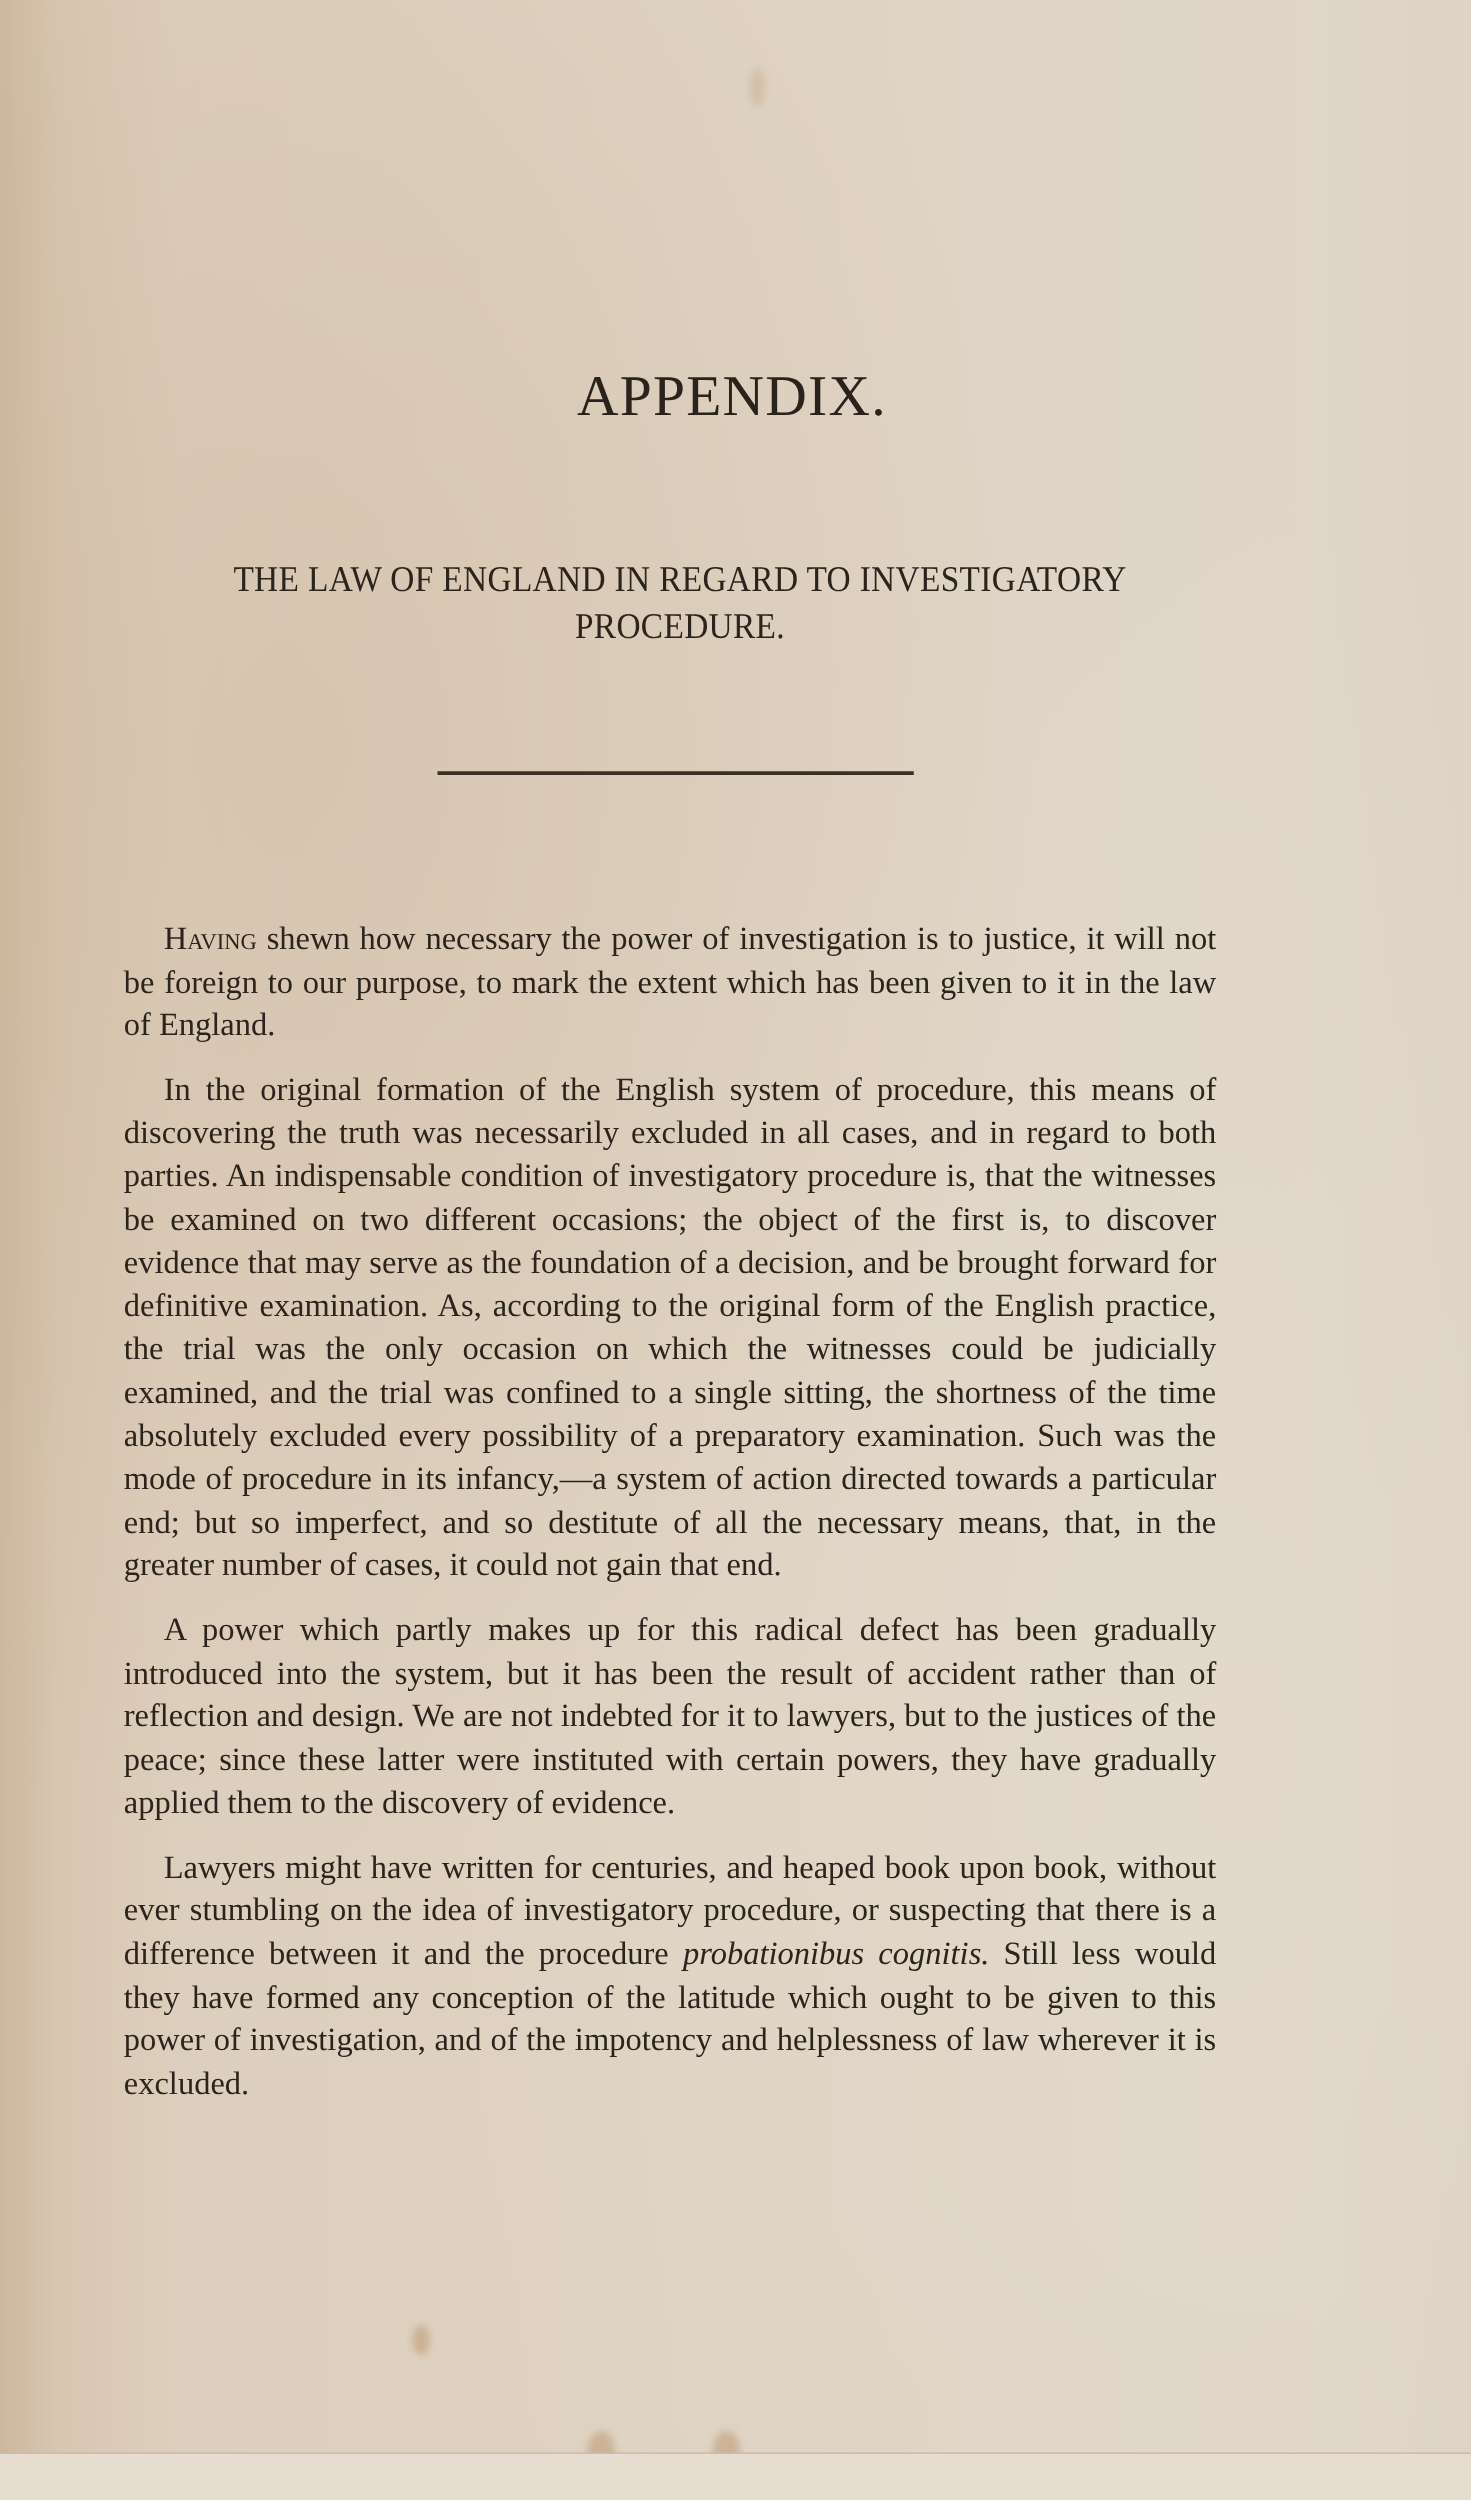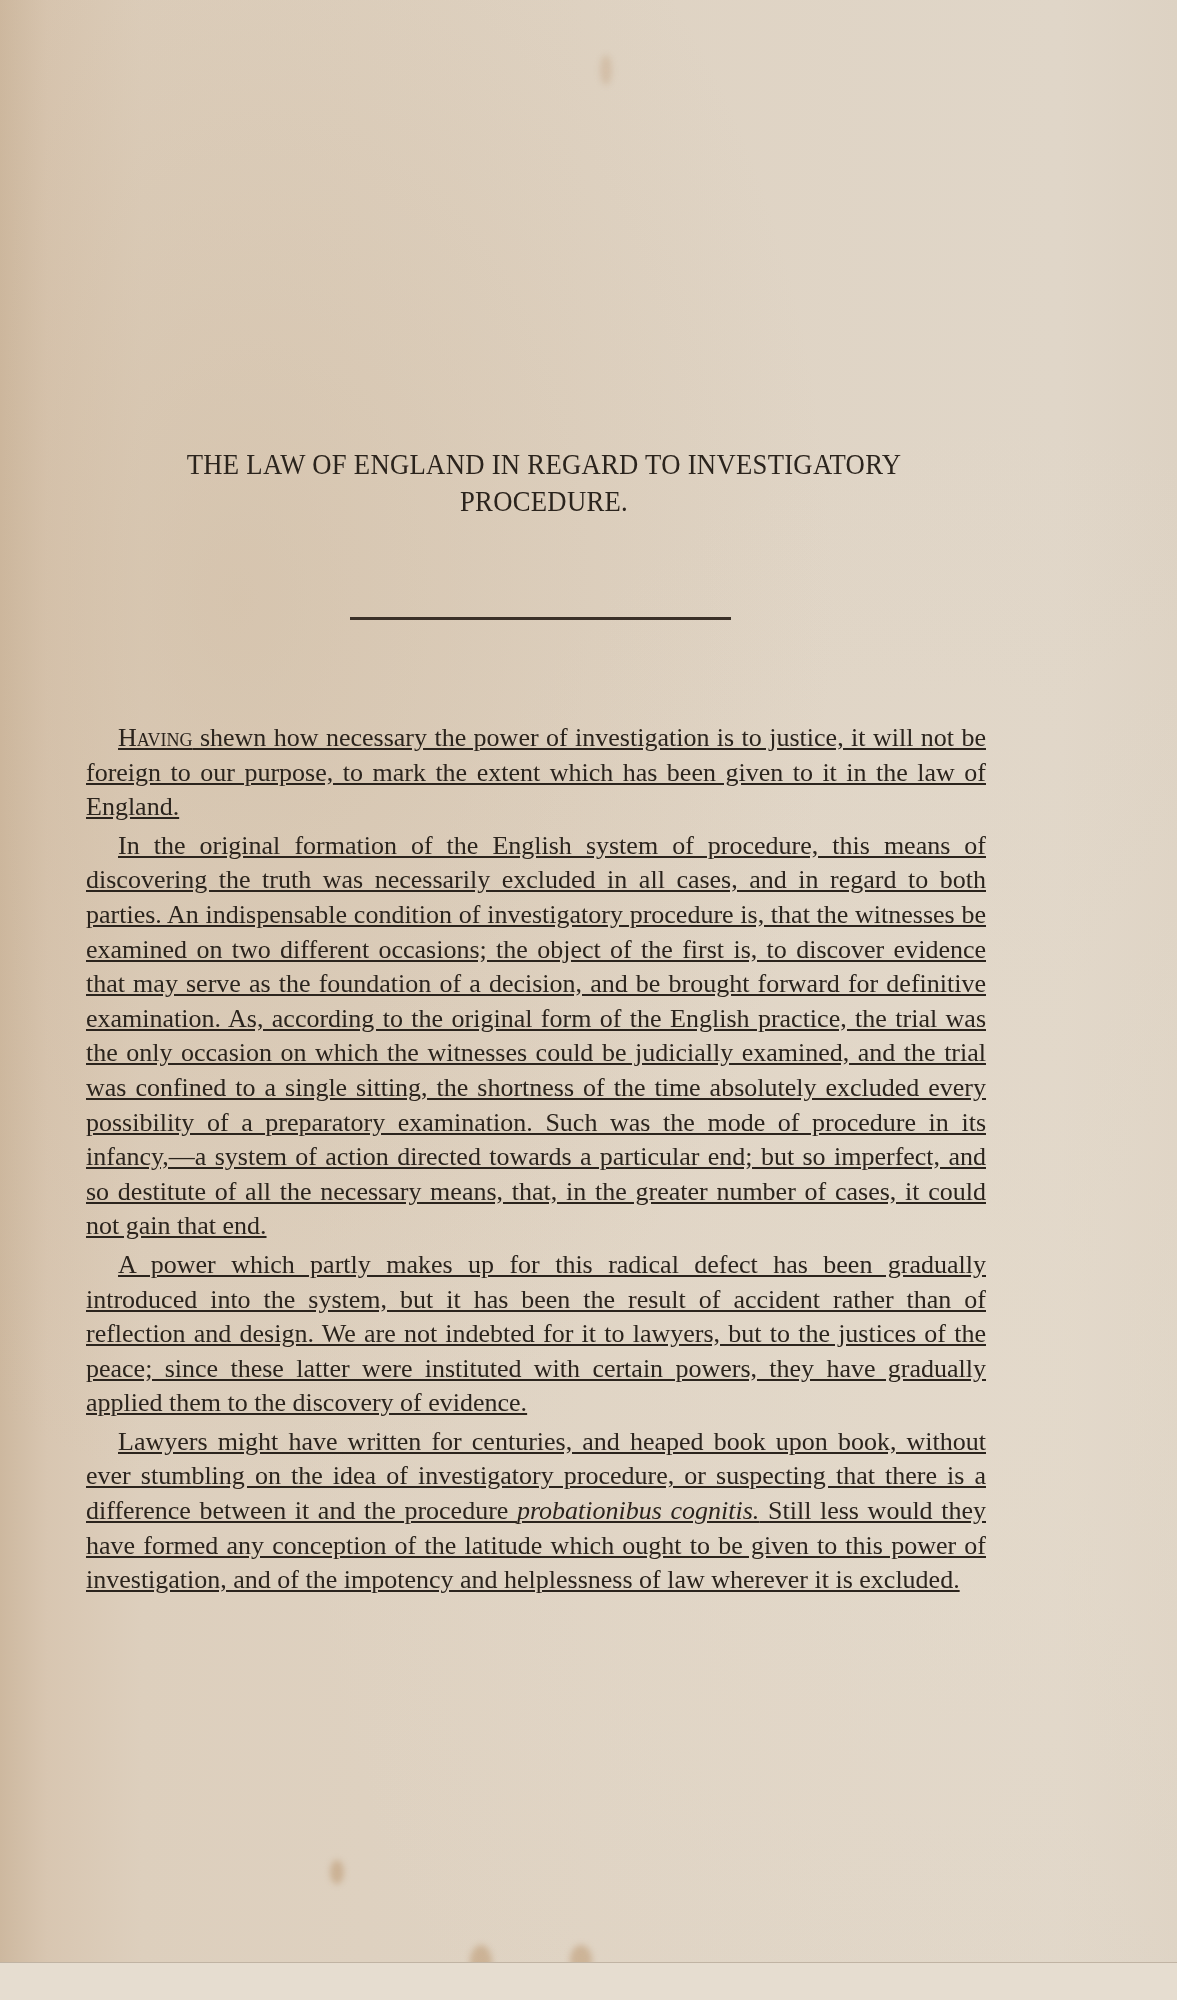--- a/index.html
+++ b/index.html
@@ -82,41 +82,43 @@
       position: absolute;
       left: 82px;
       top: 717px;
       width: 908px;
       font-size: 26px;
       line-height: 34.6px;
       text-align: justify;
       color: #2b241d;
     }
     .body-text p {
-      margin: 4px;
+      margin: 17px;
       text-indent: 32px;
       text-align-last: left;
-      text-decoration: underline;
     }
     .smallcaps {
       font-variant: small-caps;
     }
     .it {
       font-style: italic;
     }
   </style>
 </head>
 <body>
 
 <div class="page">
   <div class="stain s1"></div>
   <div class="stain s2"></div>
   <div class="stain s3"></div>
   <div class="stain s4"></div>
 
+  <div class="title">
+    <span>APPENDIX.</span>
+  </div>
 
   <div class="subtitle">THE LAW OF ENGLAND IN REGARD TO INVESTIGATORY PROCEDURE.</div>
 
   <div class="rule"></div>
 
   <div class="body-text">
     <p><span class="smallcaps">Having</span><span> shewn how necessary the power of investigation is to justice, it will not be foreign to our purpose, to mark the extent which has been given to it in the law of England.</span></p>
     <p>In the original formation of the English system of procedure, this means of discovering the truth was necessarily excluded in all cases, and in regard to both parties. An indispensable condition of investigatory procedure is, that the witnesses be examined on two different occasions; the object of the first is, to discover evidence that may serve as the foundation of a decision, and be brought forward for definitive examination. As, according to the original form of the English practice, the trial was the only occasion on which the witnesses could be judicially examined, and the trial was confined to a single sitting, the shortness of the time absolutely excluded every possibility of a preparatory examination. Such was the mode of procedure in its infancy,—a system of action directed towards a particular end; but so imperfect, and so destitute of all the necessary means, that, in the greater number of cases, it could not gain that end.</p>
     <p>A power which partly makes up for this radical defect has been gradually introduced into the system, but it has been the result of accident rather than of reflection and design. We are not indebted for it to lawyers, but to the justices of the peace; since these latter were instituted with certain powers, they have gradually applied them to the discovery of evidence.</p>
     <p><span>Lawyers might have written for centuries, and heaped book upon book, without ever stumbling on the idea of investigatory procedure, or suspecting that there is a difference between it and the procedure </span><span class="it">probationibus cognitis.</span><span> Still less would they have formed any conception of the latitude which ought to be given to this power of investigation, and of the impotency and helplessness of law wherever it is excluded.</span></p>

